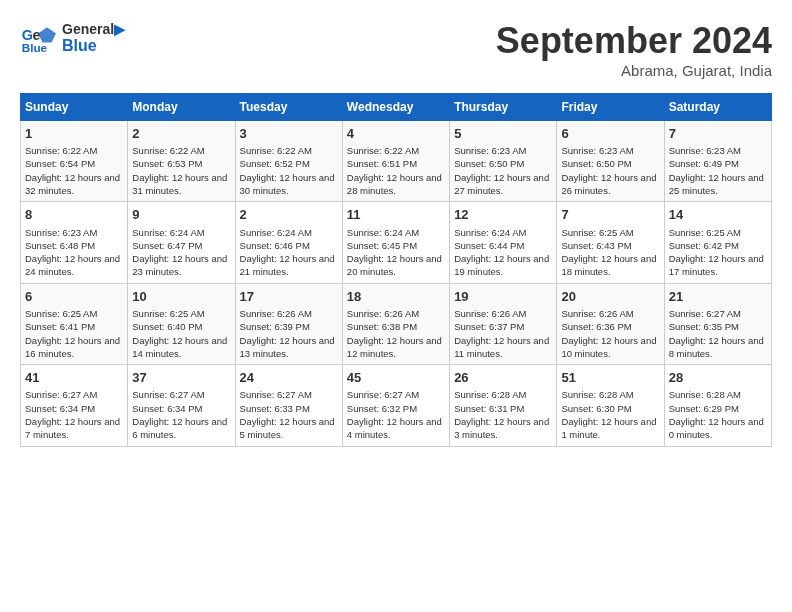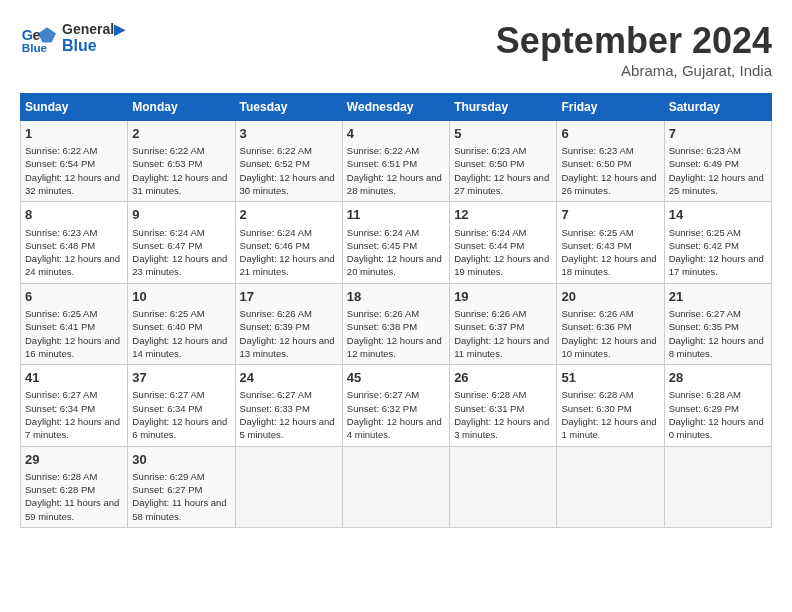--- a/index.html
+++ b/index.html
@@ -151,24 +151,15 @@
         </tr>
         <tr>
           <td><span class="day-num">41</span>Sunrise: 6:27 AM<br>Sunset: 6:34 PM<br>Daylight: 12 hours and 7 minutes.</td>
           <td><span class="day-num">37</span>Sunrise: 6:27 AM<br>Sunset: 6:34 PM<br>Daylight: 12 hours and 6 minutes.</td>
           <td><span class="day-num">24</span>Sunrise: 6:27 AM<br>Sunset: 6:33 PM<br>Daylight: 12 hours and 5 minutes.</td>
           <td><span class="day-num">45</span>Sunrise: 6:27 AM<br>Sunset: 6:32 PM<br>Daylight: 12 hours and 4 minutes.</td>
           <td><span class="day-num">26</span>Sunrise: 6:28 AM<br>Sunset: 6:31 PM<br>Daylight: 12 hours and 3 minutes.</td>
           <td><span class="day-num">51</span>Sunrise: 6:28 AM<br>Sunset: 6:30 PM<br>Daylight: 12 hours and 1 minute.</td>
           <td><span class="day-num">28</span>Sunrise: 6:28 AM<br>Sunset: 6:29 PM<br>Daylight: 12 hours and 0 minutes.</td>
         </tr>
-        <tr class="last-row">
-          <td><span class="day-num">29</span>Sunrise: 6:28 AM<br>Sunset: 6:28 PM<br>Daylight: 11 hours and 59 minutes.</td>
-          <td><span class="day-num">30</span>Sunrise: 6:29 AM<br>Sunset: 6:27 PM<br>Daylight: 11 hours and 58 minutes.</td>
-          <td class="empty-cell"></td>
-          <td class="empty-cell"></td>
-          <td class="empty-cell"></td>
-          <td class="empty-cell"></td>
-          <td class="empty-cell"></td>
-        </tr>
       </tbody>
   </table>
 </div>
 
 </body></html>

